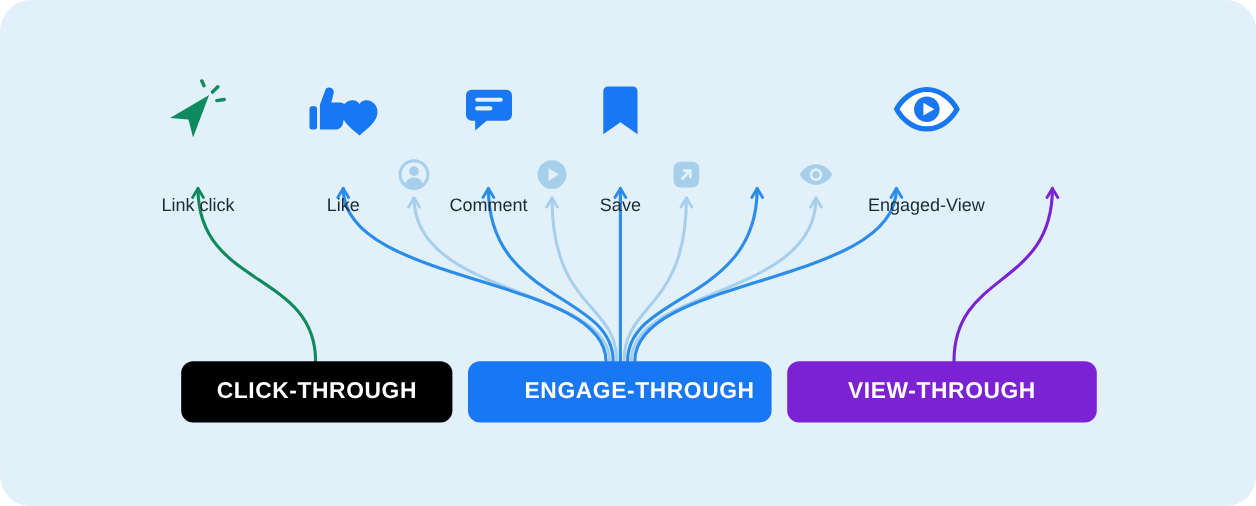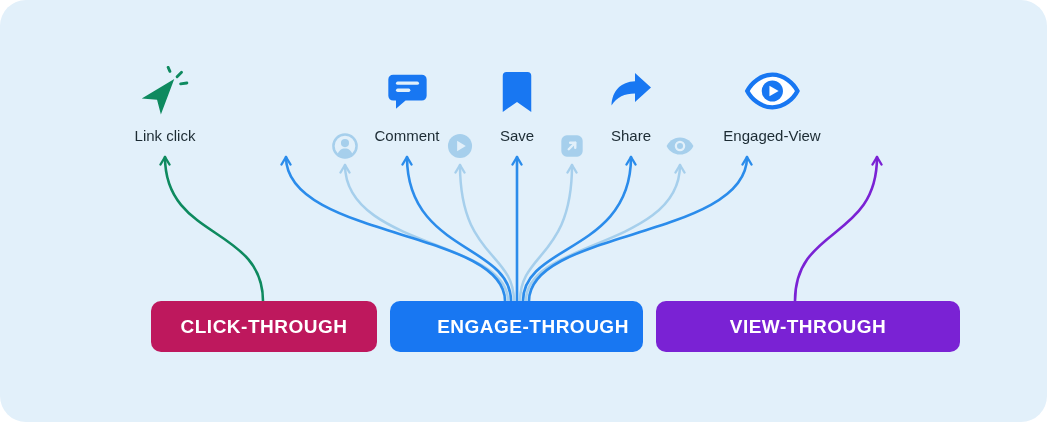--- a/index.html
+++ b/index.html
@@ -1,27 +1,27 @@
 <!DOCTYPE html>
 <html><head>
 <meta charset="utf-8">
 <style>
   * { margin:0; padding:0; box-sizing:border-box; }
   html,body { width:1047px; height:422px; background:#ffffff; font-family:"Liberation Sans", sans-serif; }
   .panel { position:relative; width:1047px; height:422px; background:#e2f0fa; border-radius:26px; overflow:hidden; }
   .arrows { position:absolute; left:0; top:0; pointer-events:none; }
-  .metric { position:absolute; top:64px; display:flex; flex-direction:column; align-items:center; transform:translateX(-50%); }
+  .metric { position:absolute; top:64px; display:flex; flex-direction:column; align-items:center; transform:translateX(-50%);gap:36px; }
   .glyph { height:54px; display:flex; align-items:center; justify-content:center; }
   .metric .label { margin-top:9px; font-size:15px; color:#1c2b33; white-space:nowrap; }
   .fadeicon { position:absolute; transform:translate(-50%,-50%); }
   .pill { position:absolute; top:301px; height:51px; border-radius:10px; display:flex; align-items:center; justify-content:center;
           color:#ffffff; font-weight:bold; font-size:19px; letter-spacing:0.5px; white-space:nowrap; }
-  .pill.green  { background:#be185d; left:151px; width:226px; }
+  .pill.green  { background:#000000; left:151px; width:226px; }
   .pill.blue   { background:#1877f2; left:390px; width:253px;padding-left:33px; }
-  .pill.purple { background:#7a22d4; left:656px; width:304px; }
+  .pill.purple { background:#7a22d4; left:656px; width:258px; }
 </style>
 </head>
 <body>
 
 <div class="panel">
 
   <svg class="arrows" width="1047" height="422" viewBox="0 0 1047 422">
     <defs>
       <marker id="mGreen" markerWidth="14" markerHeight="14" refX="9" refY="6" orient="auto" markerUnits="userSpaceOnUse">
         <path d="M1.5 1.5 L9 6 L1.5 10.5" fill="none" stroke="#0e8a5f" stroke-width="2.4" stroke-linecap="round" stroke-linejoin="round"></path>
@@ -61,20 +61,32 @@
         <g stroke="#0e8a5f" stroke-width="3.2" stroke-linecap="round">
           <line x1="42" y1="12" x2="47" y2="7"></line>
           <line x1="46" y1="20" x2="53" y2="19"></line>
           <line x1="34" y1="6" x2="32" y2="1.5"></line>
         </g>
       </svg>
     </div>
     <div class="label">Link click</div>
   </div>
 
+  <div class="metric" style="left:286px">
+    <div class="glyph">
+      <svg width="62" height="47" viewBox="0 0 64 48">
+        <g fill="#1877f2">
+          <rect x="3" y="21" width="6.5" height="20" rx="2"></rect>
+          <path d="M12 41 h13.5 c3 0 5.6-2.1 6.2-5 l2.6-12.2 c.7-3.1 -1.7-6 -4.9-6 h-7.6 l2-8 c.6-2.5 -1.3-4.9 -3.8-4.9 h-.5 c-1.1 0 -2.1 .6 -2.6 1.5 L12 19.5 Z"></path>
+          <path d="M46 46 C39 40 30.5 34 30.5 25.8 C30.5 20 35 15.8 40 15.8 C42.6 15.8 45 17 46 19 C47 17 49.4 15.8 52 15.8 C57 15.8 61.5 20 61.5 25.8 C61.5 34 53 40 46 46 Z"></path>
+        </g>
+      </svg>
+    </div>
+    <div class="label">Like</div>
+  </div>
 
   <div class="metric" style="left:517px">
     <div class="glyph">
       <svg width="38" height="46" viewBox="0 0 40 48">
         <path fill="#1877f2" d="M9 4 h22 a4 4 0 0 1 4 4 v38 L20 35.5 L5 46 V8 a4 4 0 0 1 4 -4 z"></path>
       </svg>
     </div>
     <div class="label">Save</div>
   </div>
 
@@ -82,28 +94,20 @@
     <div class="glyph">
       <svg width="46" height="46" viewBox="0 0 48 48">
         <path fill="#1877f2" d="M9 7 h30 a5 5 0 0 1 5 5 v17 a5 5 0 0 1 -5 5 H22 l-10 8.5 V34 H9 a5 5 0 0 1 -5 -5 V12 a5 5 0 0 1 5 -5 z"></path>
         <rect x="12" y="14" width="24" height="3.6" rx="1.8" fill="#e2f0fa"></rect>
         <rect x="12" y="21.5" width="15" height="3.6" rx="1.8" fill="#e2f0fa"></rect>
       </svg>
     </div>
     <div class="label">Comment</div>
   </div>
 
-  <div class="metric" style="left:631px">
-    <div class="glyph">
-      <svg width="48" height="44" viewBox="0 0 48 44">
-        <path fill="#1877f2" d="M28 4 l16 14.5 L28 33 v-8.5 C17.5 24.5 10 28 4.5 36.5 C5 22 14 12.8 28 12.3 Z"></path>
-      </svg>
-    </div>
-    <div class="label">Share</div>
-  </div>
 
   <div class="metric" style="left:772px">
     <div class="glyph">
       <svg width="56" height="40" viewBox="0 0 58 40">
         <path d="M29 3 C41 3 51 12 55 20 C51 28 41 37 29 37 C17 37 7 28 3 20 C7 12 17 3 29 3 Z" fill="#ffffff" stroke="#1877f2" stroke-width="4.5"></path>
         <circle cx="29" cy="20" r="11" fill="#1877f2"></circle>
         <path d="M26 14.5 l9.5 5.5 -9.5 5.5 z" fill="#ffffff"></path>
       </svg>
     </div>
     <div class="label">Engaged-View</div>

